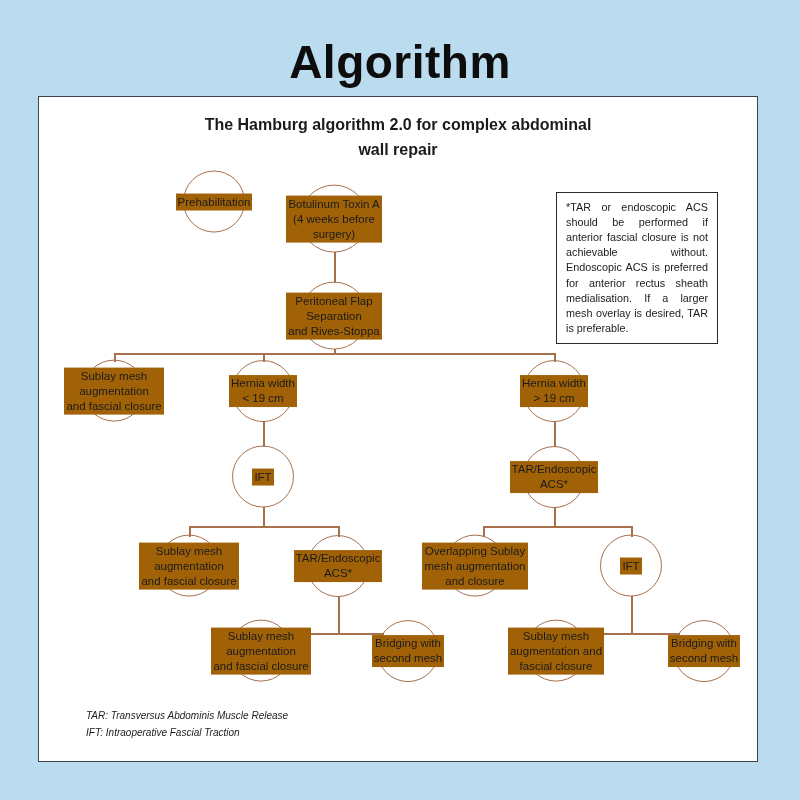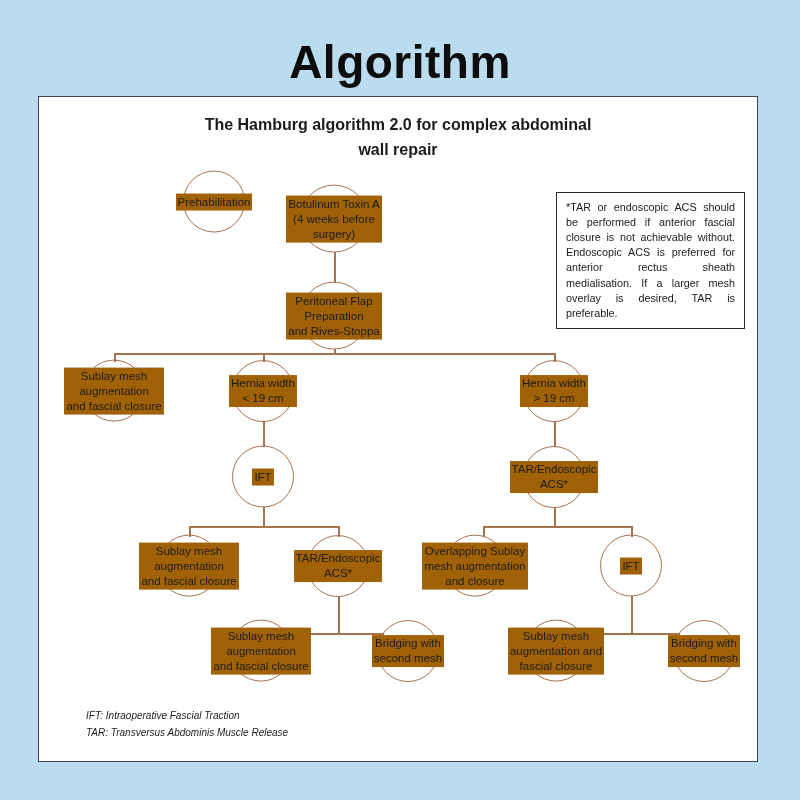--- a/index.html
+++ b/index.html
@@ -34,21 +34,21 @@
     width: 100%;
     text-align: center;
     font-size: 16px;
     font-weight: bold;
     line-height: 1.55;
     white-space: pre-line;
   }
   .note {
     position: absolute;
     left: 517px; top: 95px;
-    width: 189px;
+    width: 162px;
     box-sizing: border-box;
     border: 1px solid #2b2b2b;
     padding: 7px 9px;
     font-size: 10.8px;
     line-height: 1.4;
     text-align: justify;
   }
   .vline, .hline { position: absolute; background: #a8714e; }
   .vline { width: 1.5px; }
   .hline { height: 1.5px; }
@@ -125,21 +125,21 @@
   </div>
   <div class="node big" style="left:295px;top:122px">
     <span class="circle"></span>
     <span class="label">Botulinum Toxin A
 (4 weeks before
 surgery)</span>
   </div>
   <div class="node big" style="left:295px;top:219px">
     <span class="circle"></span>
     <span class="label">Peritoneal Flap
-Preparation
+Separation
 and Rives-Stoppa</span>
   </div>
   <div class="node" style="left:75px;top:294px">
     <span class="circle"></span>
     <span class="label">Sublay mesh
 augmentation
 and fascial closure</span>
   </div>
   <div class="node" style="left:224px;top:294px">
     <span class="circle"></span>
@@ -198,17 +198,17 @@
 augmentation and
 fascial closure</span>
   </div>
   <div class="node" style="left:665px;top:554px">
     <span class="circle"></span>
     <span class="label">Bridging with
 second mesh</span>
   </div>
 
   <div class="legend">
+    <div>TAR: Transversus Abdominis Muscle Release</div>
     <div>IFT: Intraoperative Fascial Traction</div>
-    <div>TAR: Transversus Abdominis Muscle Release</div>
   </div>
 
 </div>
 
 </body></html>

